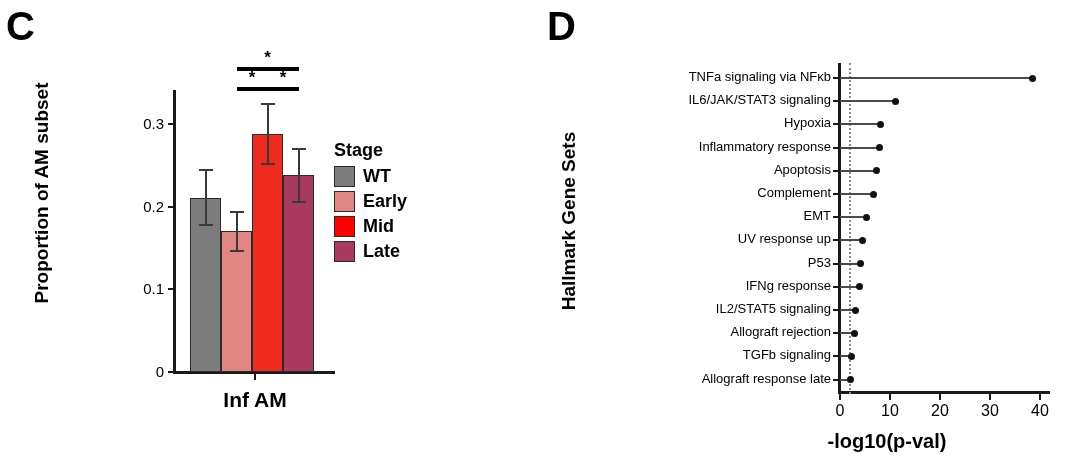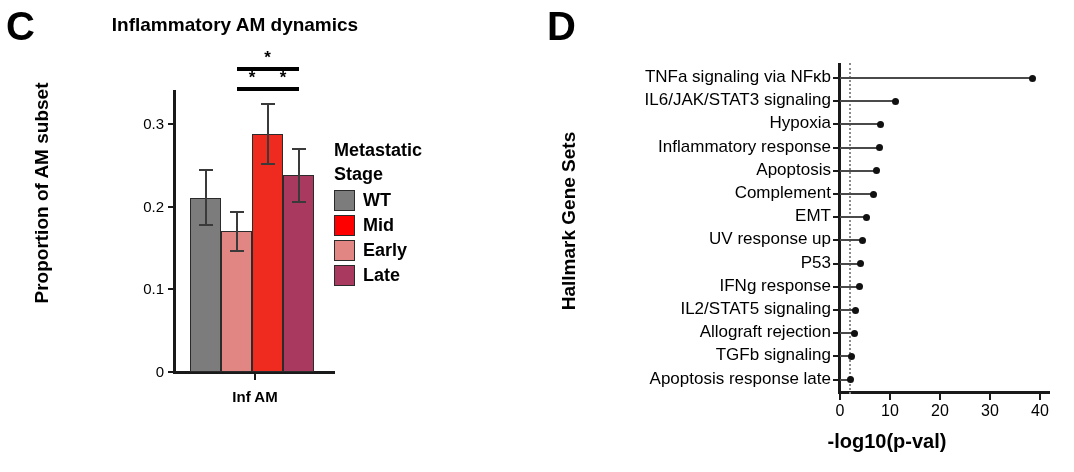--- a/index.html
+++ b/index.html
@@ -58,21 +58,21 @@
     font-size:15px;
     text-align:right;
     width:46px;
     left:118px;
     white-space:nowrap;
   }
   .c-xtick-label{
     position:absolute;
     left:175px;top:388px;width:160px;
     text-align:center;
-    font-weight:bold;font-size:15px;
+    font-weight:bold;font-size:21px;
   }
 
   .bar{position:absolute;border:1px solid #2b2b2b;box-sizing:border-box;}
   .errbar{position:absolute;}
   .errbar .stem{position:absolute;left:50%;margin-left:-1px;width:2px;background:#3a3a3a;top:0;bottom:0;}
   .errbar .cap{position:absolute;left:0;width:100%;height:2px;background:#3a3a3a;}
   .errbar .cap.top{top:0;}
   .errbar .cap.bot{bottom:0;}
 
   .sigbar{position:absolute;height:4px;background:#000;}
@@ -120,21 +120,21 @@
     text-align:center;
     font-weight:bold;font-size:20px;
   }
   .d-yaxis{position:absolute;left:301px;top:63px;width:3px;height:330px;background:#1a1a1a;}
   .d-xaxis{position:absolute;left:301px;top:391px;width:212px;height:3px;background:#1a1a1a;}
   .d-tick-y{position:absolute;background:#1a1a1a;width:5px;height:2px;left:296px;}
   .d-tick-x{position:absolute;background:#1a1a1a;width:2px;height:6px;top:394px;}
   .d-row-label{
     position:absolute;
     right:243px;
-    font-size:17px;
+    font-size:13px;
     text-align:right;
     white-space:nowrap;
     line-height:16px;
   }
   .d-xtick-label{
     position:absolute;
     font-size:16px;
     text-align:center;
     width:40px;
     top:402px;
@@ -148,21 +148,20 @@
     top:63px;height:331px;
   }
 </style>
 </head>
 <body>
 
 <div class="figure">
 
   <div id="panelC">
     <div class="panel-letter">C</div>
-    <div class="panel-title">Inflammatory AM dynamics</div>
 
     <div class="c-ylabel">Proportion of AM subset</div>
 
     <div class="c-plot">
       <div class="axis-line c-yaxis"></div>
       <div class="axis-line c-xaxis"></div>
       <div id="c-ticks">
           <div class="tick-y" style="top: 371px;"></div>
           <div class="ytick-label" style="top: 363px;">0</div>
           <div class="tick-y" style="top: 288.333px;"></div>
@@ -204,34 +203,33 @@
           <div class="sigbar" style="left: 236.5px; top: 87px; width: 31px;"></div>
           <div class="sigstar" style="left: 242px; top: 71px;">*</div>
           <div class="sigbar" style="left: 267.5px; top: 87px; width: 31px;"></div>
           <div class="sigstar" style="left: 273px; top: 71px;">*</div>
         </div>
       <div class="tick-x" style="left:254px;"></div>
       <div class="c-xtick-label">Inf AM</div>
     </div>
 
     <div class="c-legend">
-      <div class="legend-title">Metastatic</div>
       <div class="legend-title">Stage</div>
       <div id="c-legend-items">
           <div class="legend-item">
             <span class="legend-swatch" style="background: rgb(124, 124, 124);"></span>
             <span class="legend-label">WT</span>
           </div>
           <div class="legend-item">
+            <span class="legend-swatch" style="background: rgb(226, 134, 131);"></span>
+            <span class="legend-label">Early</span>
+          </div>
+          <div class="legend-item">
             <span class="legend-swatch" style="background: rgb(255, 0, 0);"></span>
             <span class="legend-label">Mid</span>
-          </div>
-          <div class="legend-item">
-            <span class="legend-swatch" style="background: rgb(226, 134, 131);"></span>
-            <span class="legend-label">Early</span>
           </div>
           <div class="legend-item">
             <span class="legend-swatch" style="background: rgb(169, 57, 95);"></span>
             <span class="legend-label">Late</span>
           </div>
         </div>
     </div>
   </div>
 
   <div id="panelD">
@@ -289,21 +287,21 @@
         <div class="lolli-line" style="left: 303px; top: 309px; width: 15.5px; background: rgb(74, 74, 74);"></div>
         <div class="lolli-dot" style="left: 315px; top: 306.5px;"></div>
         <div class="d-row-label" style="top: 324.2px;">Allograft rejection</div>
         <div class="d-tick-y" style="top: 332.2px;"></div>
         <div class="lolli-line" style="left: 303px; top: 332.2px; width: 14.5px; background: rgb(74, 74, 74);"></div>
         <div class="lolli-dot" style="left: 314px; top: 329.7px;"></div>
         <div class="d-row-label" style="top: 347.4px;">TGFb signaling</div>
         <div class="d-tick-y" style="top: 355.4px;"></div>
         <div class="lolli-line" style="left: 303px; top: 355.4px; width: 11.5px; background: rgb(74, 74, 74);"></div>
         <div class="lolli-dot" style="left: 311px; top: 352.9px;"></div>
-        <div class="d-row-label" style="top: 370.6px;">Apoptosis response late</div>
+        <div class="d-row-label" style="top: 370.6px;">Allograft response late</div>
         <div class="d-tick-y" style="top: 378.6px;"></div>
         <div class="lolli-line" style="left: 303px; top: 378.6px; width: 10.5px; background: rgb(74, 74, 74);"></div>
         <div class="lolli-dot" style="left: 310px; top: 376.1px;"></div>
       </div>
     <div id="d-xticks">
         <div class="d-tick-x" style="left: 302px;"></div>
         <div class="d-xtick-label" style="left: 283px;">0</div>
         <div class="d-tick-x" style="left: 352px;"></div>
         <div class="d-xtick-label" style="left: 333px;">10</div>
         <div class="d-tick-x" style="left: 402px;"></div>

